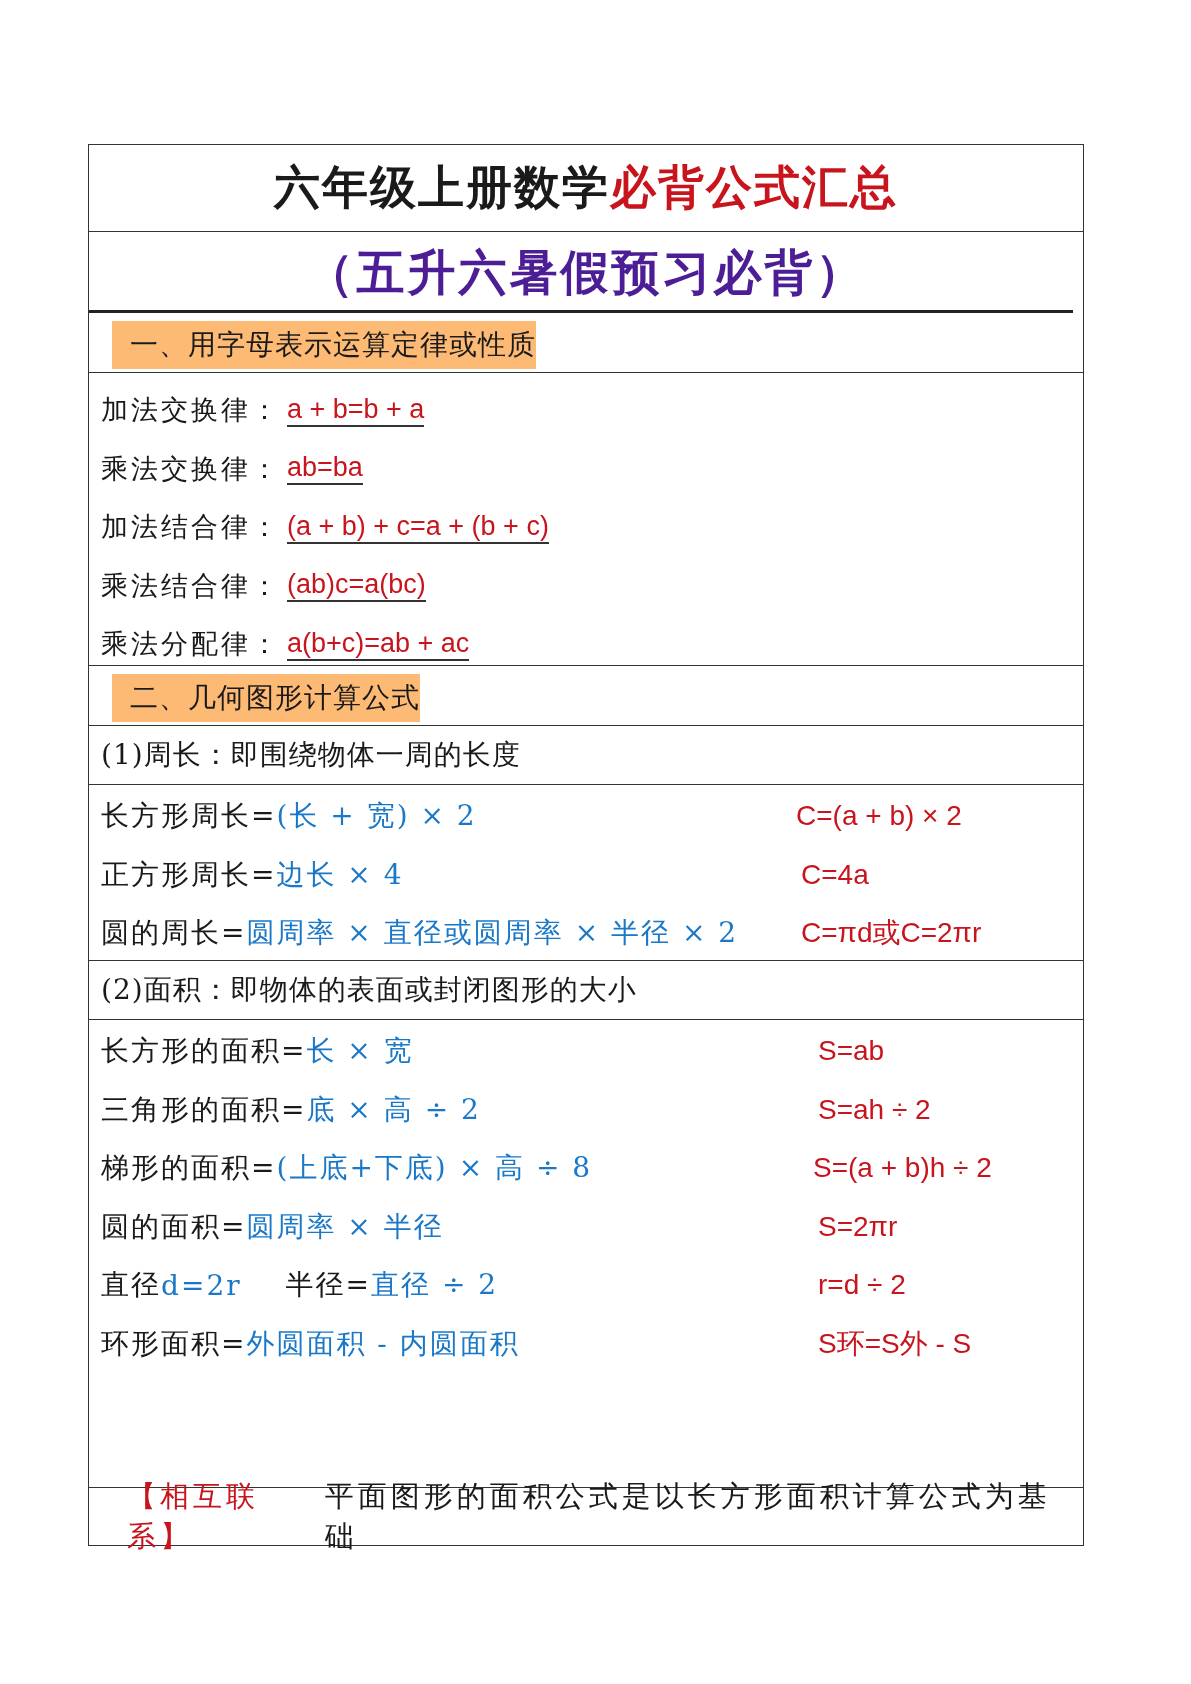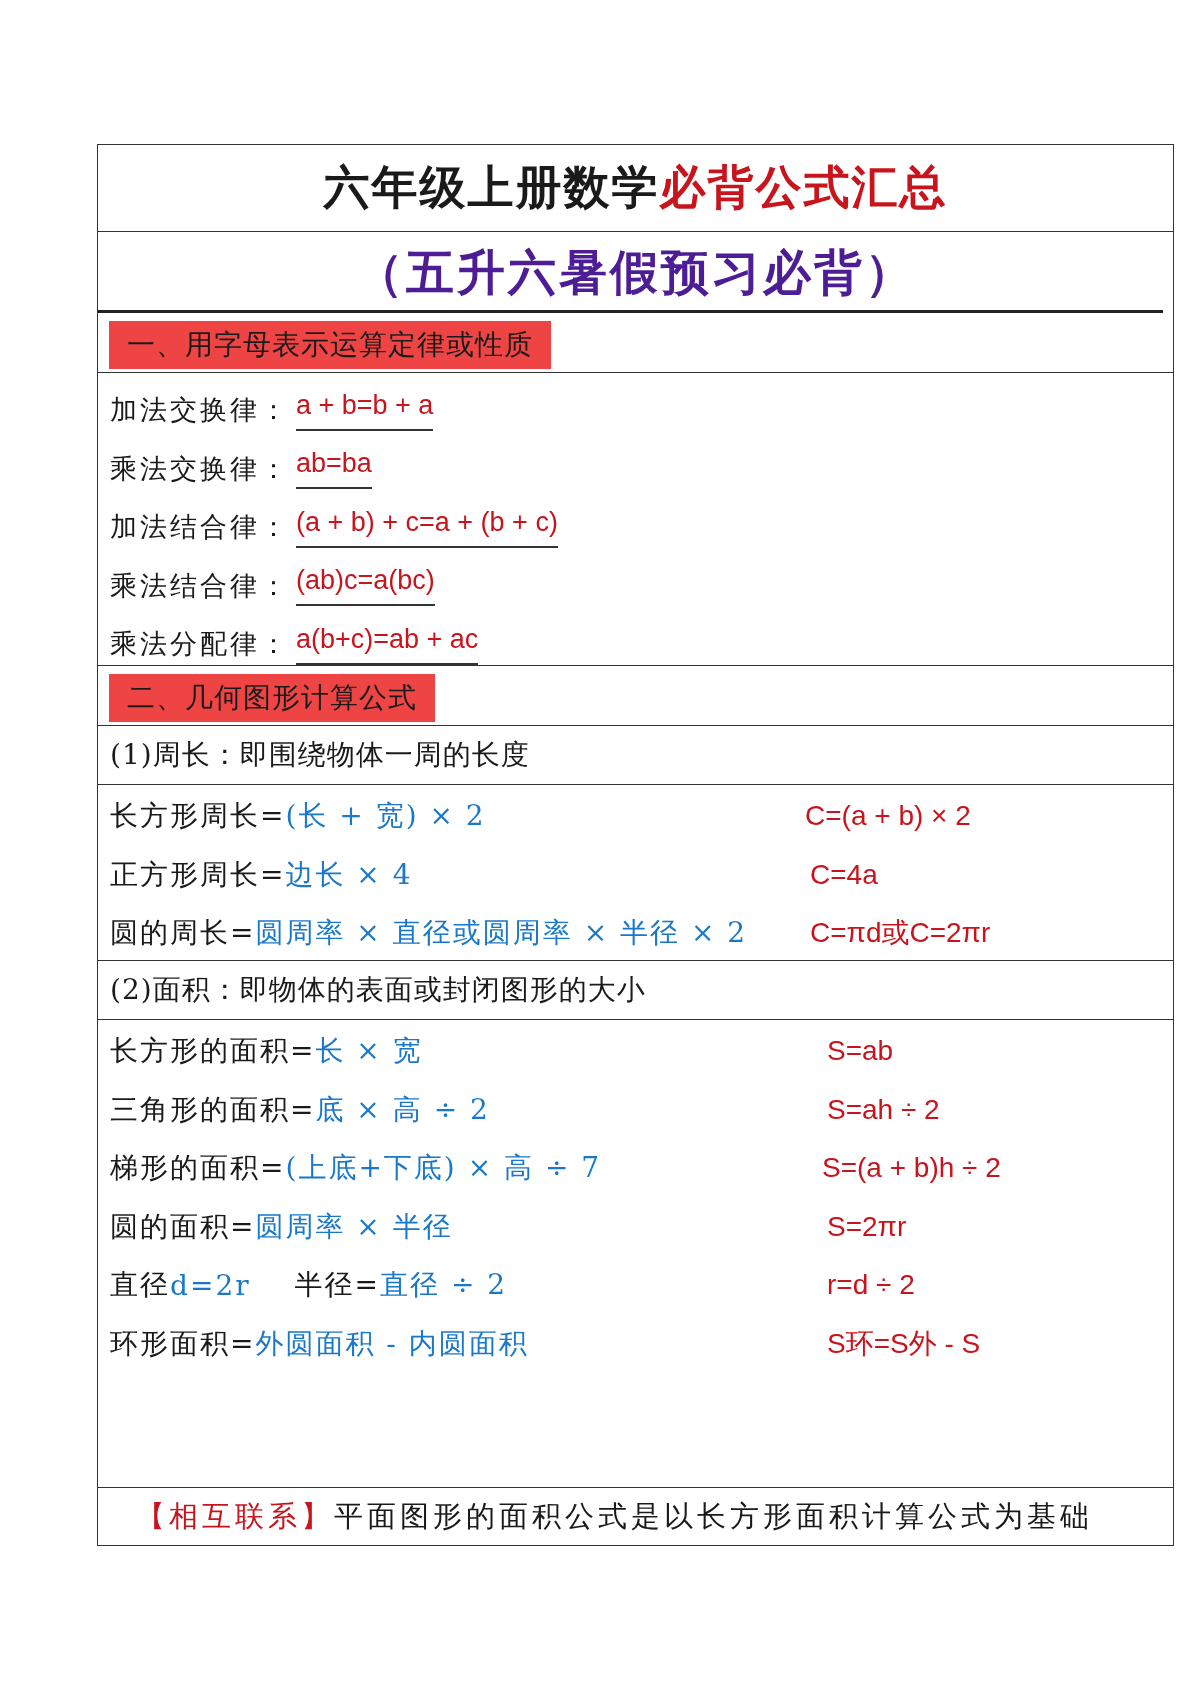--- a/index.html
+++ b/index.html
@@ -1,34 +1,34 @@
 <!DOCTYPE html>
 <html><head>
 <meta charset="utf-8">
 <style>
   html, body { margin: 0; padding: 0; background: #ffffff; }
   body { width: 1191px; height: 1684px; position: relative; overflow: hidden;
          font-family: "DejaVu Serif", serif; color: #1a1a1a; }
-  .sheet { position: absolute; left: 97px; top: 144px; width: 1077px;
+  .sheet { position: absolute; left: 88px; top: 144px; width: 996px;
            border: 1.5px solid #333; box-sizing: border-box; }
   .row { position: relative; border-bottom: 1.5px solid #333; box-sizing: border-box; }
   .row:last-child { border-bottom: none; }
   .title-row { height: 87px; display: flex; align-items: center; justify-content: center; }
   .title { font-size: 46px; font-weight: bold; letter-spacing: 2px; font-family: "DejaVu Sans", sans-serif; }
   .title .red { color: #c8141c; }
   .subtitle-row { height: 81px; display: flex; align-items: center; justify-content: center; border-bottom: none; }
   .subtitle-line { position: absolute; left: 0; right: 10px; bottom: 0; height: 3px; background: #222; }
   .subtitle { font-size: 48px; font-weight: bold; color: #4c1d95; letter-spacing: 3px; font-family: Liberation Mono, monospace; }
   .section-row { height: 60px; padding-top: 8px; }
-  .section-head { display: inline-block; margin-left: 11px; background: #ef4444; padding: 4px 18px 4px 18px;
+  .section-head { display: inline-block; margin-left: 23px; background: #fdba74; padding: 4px 0 4px 18px;
                   font-size: 28px; height: 40px; line-height: 40px; letter-spacing: 1px; }
   .laws { padding: 8px 0 6px 12px; }
   .law { height: 58.5px; display: flex; align-items: center; font-size: 27px; letter-spacing: 3px; }
   .law .formula { color: #c8141c; font-family: "Liberation Sans", sans-serif; letter-spacing: 0;
-                  border-bottom: 2px solid #333; padding-bottom: 8px; margin-left: 6px; line-height: 1.15; }
+                  border-bottom: 2px solid #333; padding-bottom: 0; margin-left: 6px; line-height: 1.15; }
   .sub-row { height: 59px; display: flex; align-items: center; padding-left: 12px; font-size: 28px; letter-spacing: 1px; }
   .formulas { padding: 2px 0 8px 12px; }
   .fline { height: 58.5px; display: flex; align-items: center; font-size: 28px; position: relative; }
   .fline .name { color: #1a1a1a; letter-spacing: 2px; }
   .fline .expr { color: #1a78c8; letter-spacing: 2px; }
   .fline .sym { color: #c8141c; position: absolute; font-family: "Liberation Sans", sans-serif; font-size: 28px; }
   .footer-row { height: 57px; display: flex; align-items: center; padding-left: 10px; font-size: 29px; letter-spacing: 4px; }
   .footer-row .tag { color: #c8141c; margin-left: 28px; }
 </style>
 </head>
@@ -106,21 +106,21 @@
         <span class="expr">长 × 宽</span>
       <span class="sym" style="left:717px;">S=ab</span>
     </div>
     <div class="fline">
       <span class="name">三角形的面积=</span>
         <span class="expr">底 × 高 ÷ 2</span>
       <span class="sym" style="left:717px;">S=ah ÷ 2</span>
     </div>
     <div class="fline">
       <span class="name">梯形的面积=</span>
-        <span class="expr"> (上底+下底) × 高 ÷ 7</span>
+        <span class="expr"> (上底+下底) × 高 ÷ 8</span>
       <span class="sym" style="left:712px;">S=(a + b)h ÷ 2</span>
     </div>
     <div class="fline">
       <span class="name">圆的面积=</span>
         <span class="expr">圆周率 × 半径</span>
       <span class="sym" style="left:717px;">S=2πr</span>
     </div>
     <div class="fline">
       <span class="name">直径</span>
         <span class="expr">d=2r</span>

